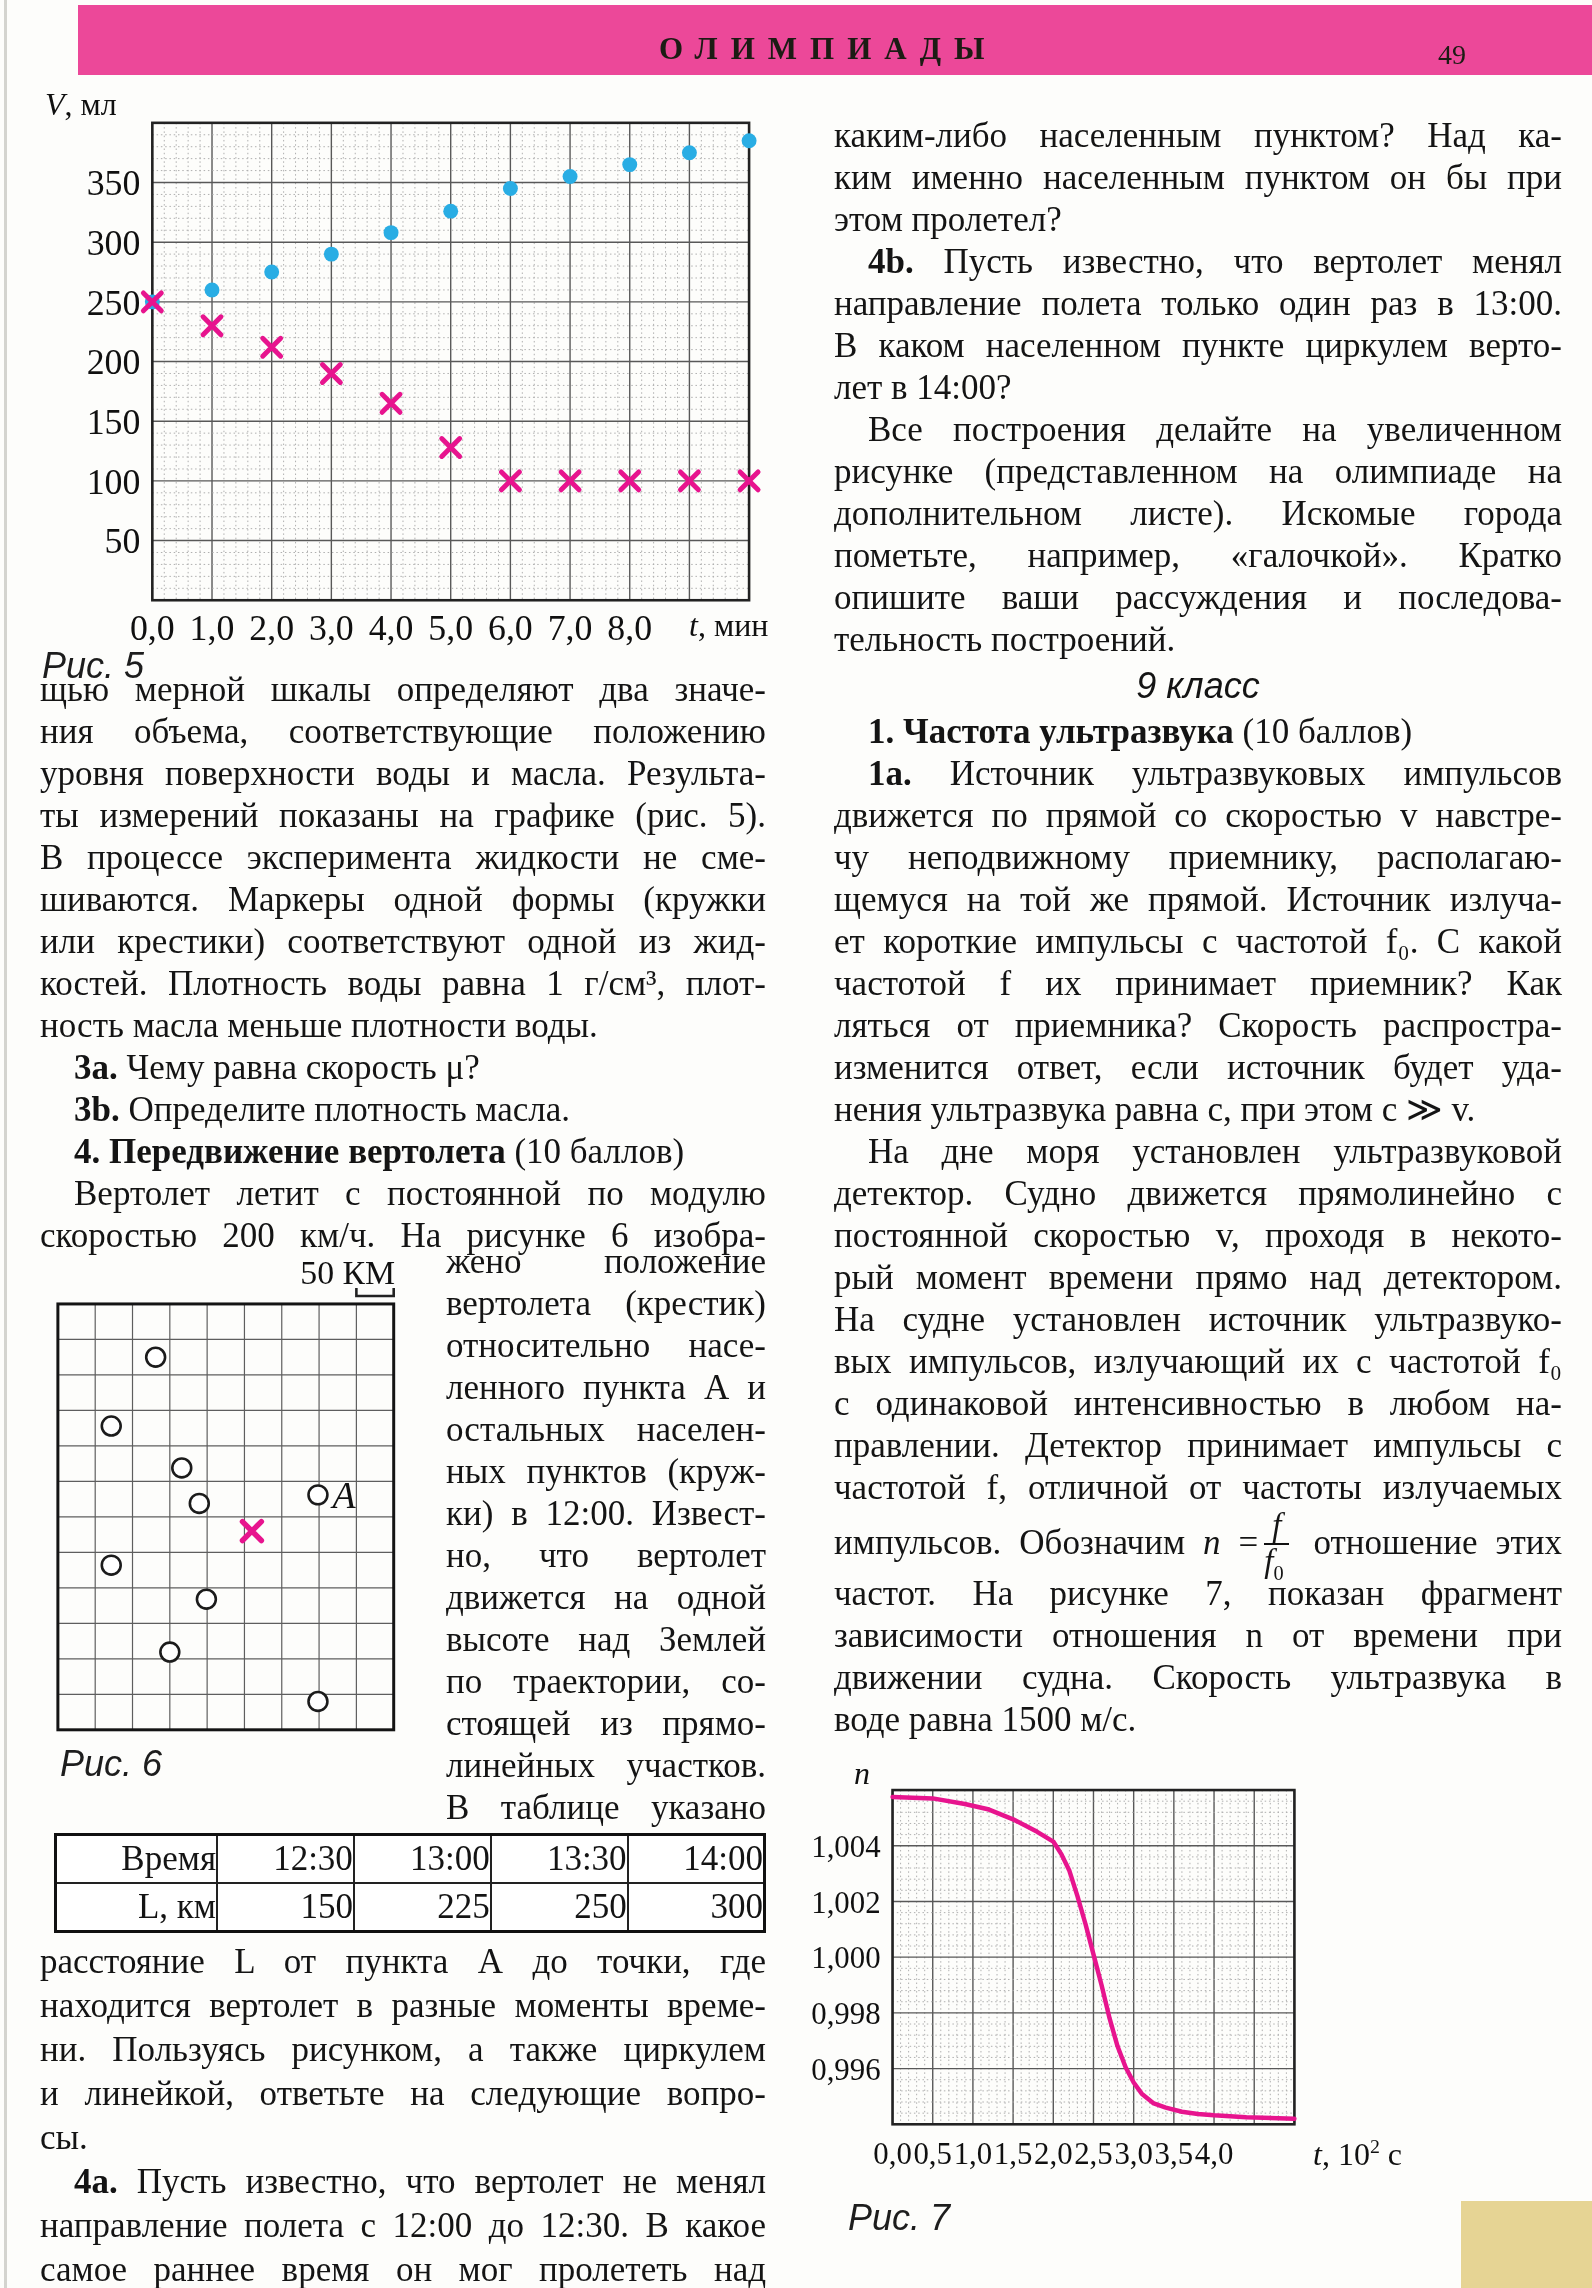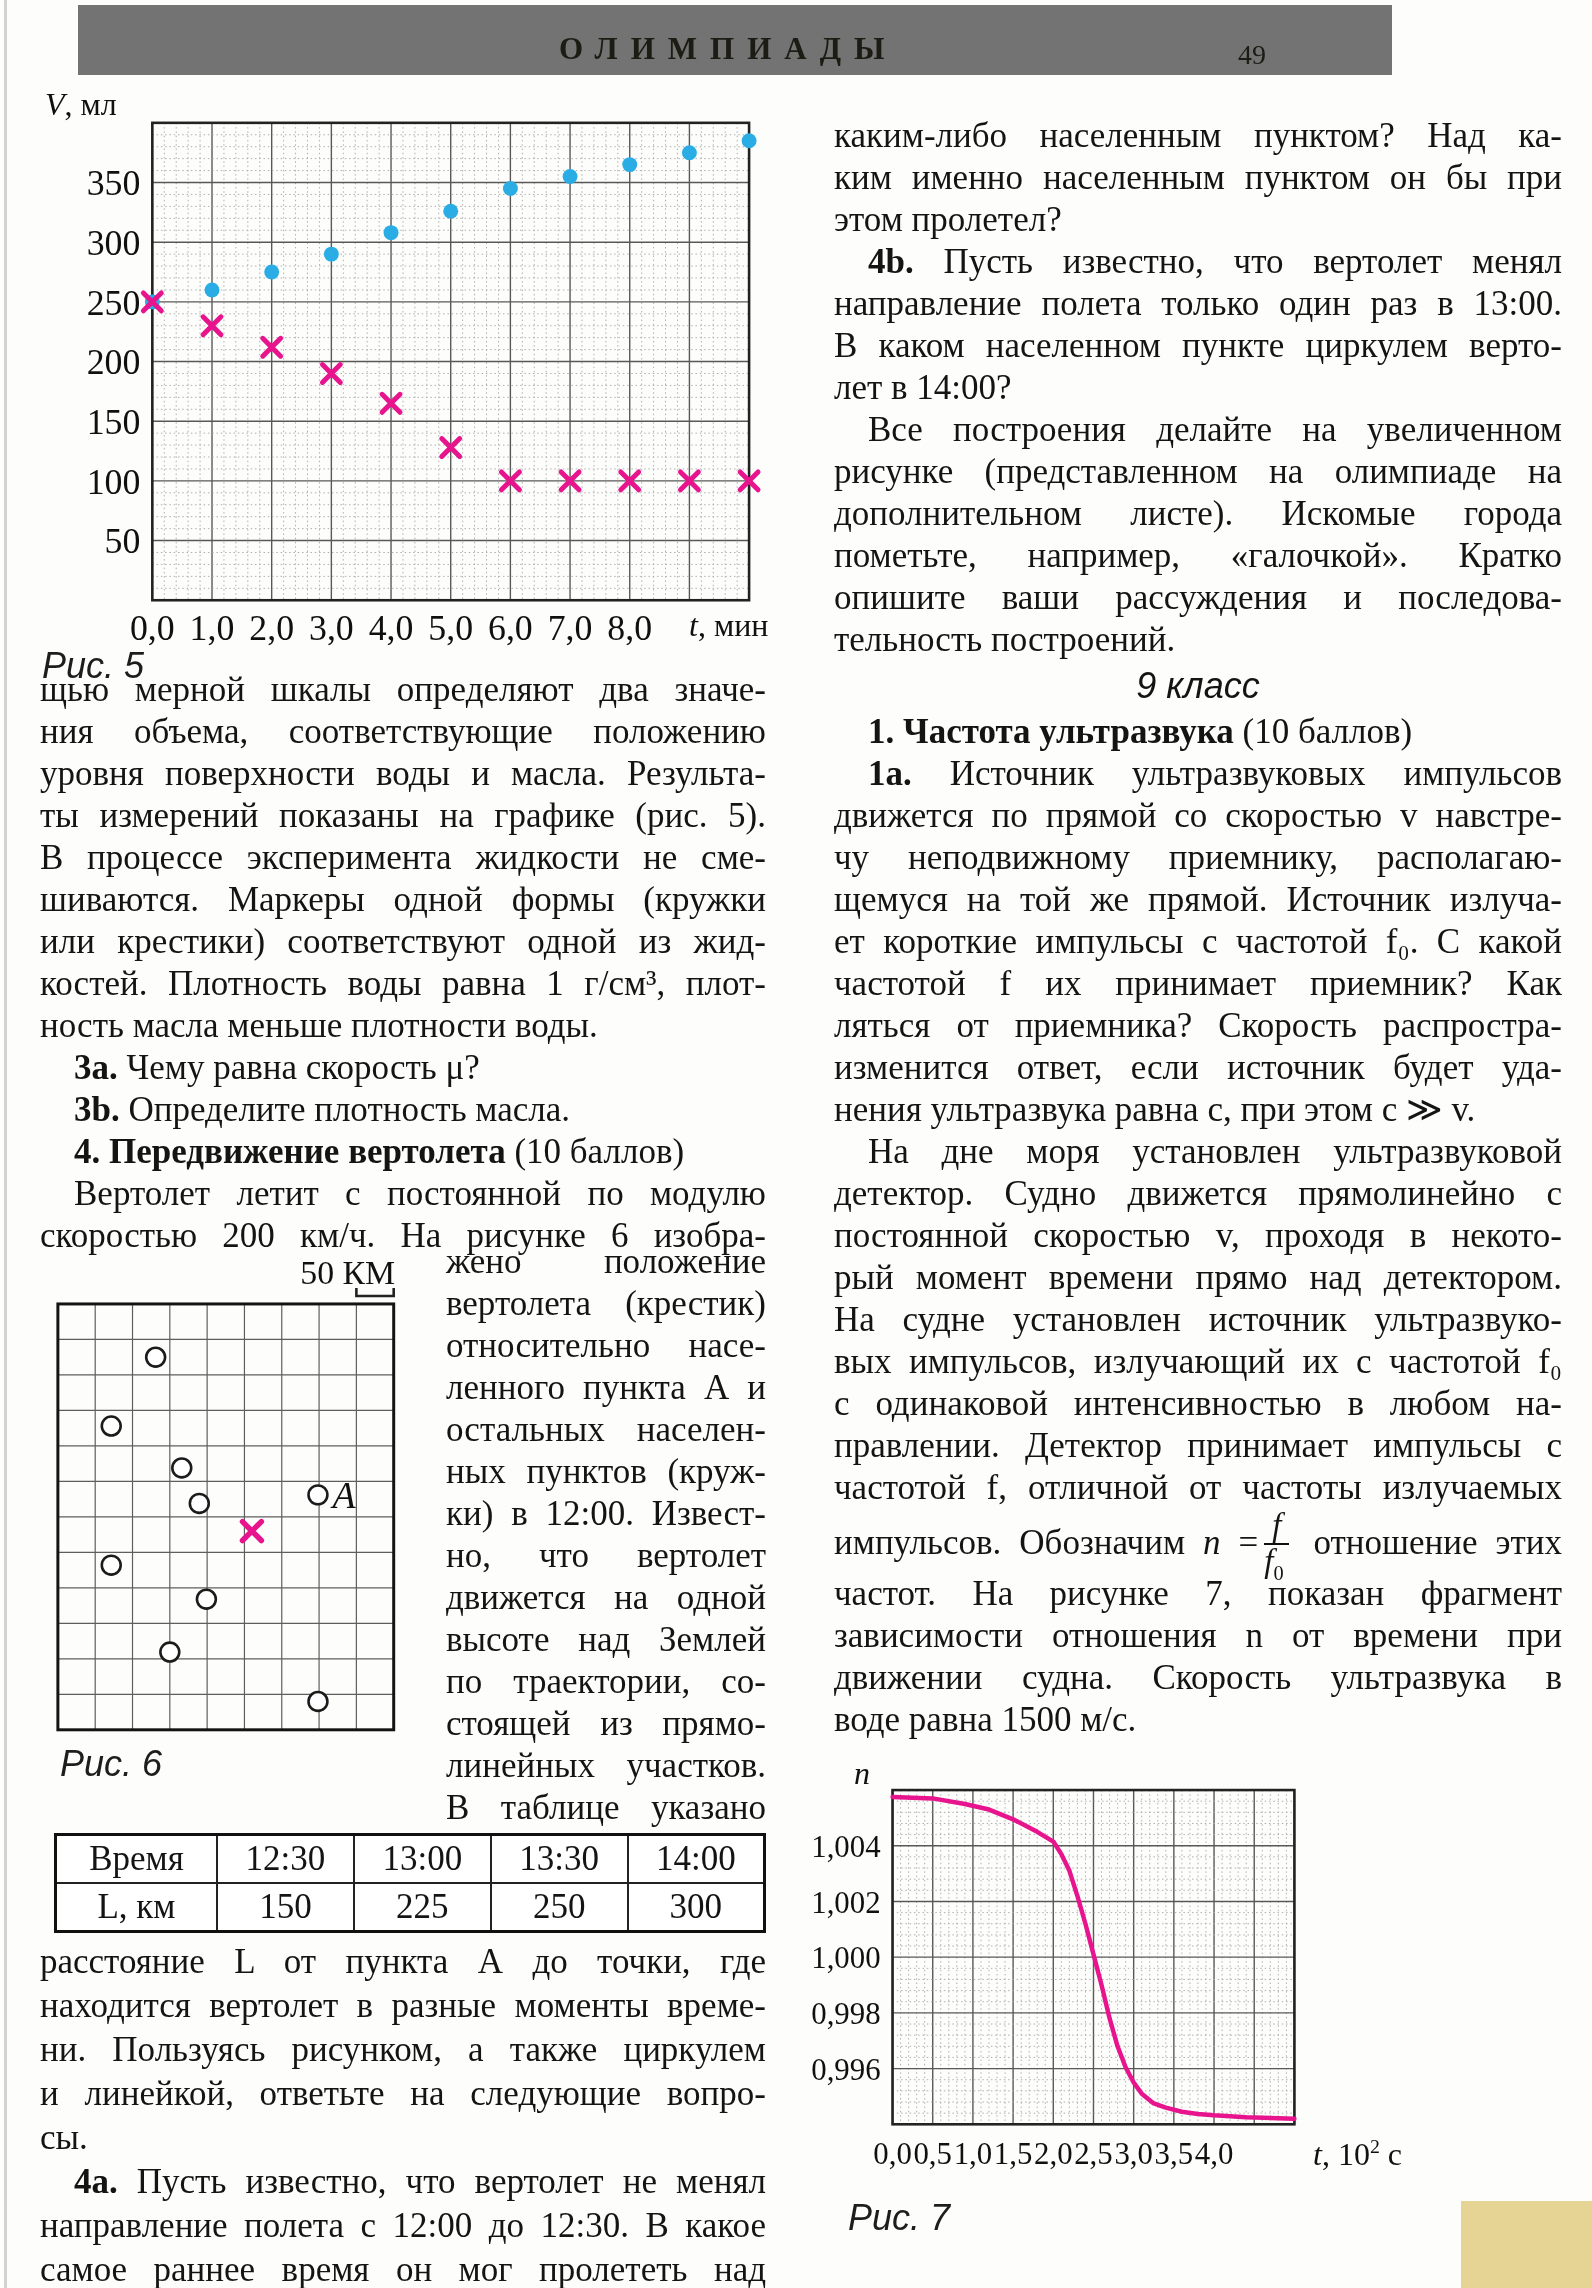--- a/index.html
+++ b/index.html
@@ -1,21 +1,21 @@
 <!DOCTYPE html>
 <html><head>
 <meta charset="utf-8">
 <style>
   html,body{margin:0;padding:0;background:#e9e9e9}
   .page{position:relative;width:1592px;height:2289px;margin:0 auto;background:#fdfdfb;
         overflow:hidden;font-family:"Liberation Serif","DejaVu Serif",serif;color:#141414}
   .abs{position:absolute}
   .edge{position:absolute;left:4px;top:0;width:3px;height:2289px;background:#d4d4cf}
   
-  .hdr{position:absolute;left:78px;top:5px;width:1314px;height:70px;background:#737373}
+  .hdr{position:absolute;left:78px;top:5px;width:1514px;height:70px;background:#ec4899}
   .hdr-title{position:absolute;left:50%;transform:translateX(-52%);bottom:8px;
              font-size:31px;font-weight:bold;letter-spacing:13px;color:#1c1c14;white-space:nowrap}
   .hdr-num{position:absolute;right:126px;bottom:4px;font-size:28px;color:#1c1c14}
   
   .col{position:absolute;font-size:35px;text-align:justify}
   .tline{text-align:justify;text-align-last:auto}
   .tline.j{text-align-last:justify}
   .tline.ind{text-indent:34px}
   .tline b{font-weight:bold}
   .sec-head{font-family:"Liberation Sans","DejaVu Sans",sans-serif;font-style:italic;
@@ -28,21 +28,21 @@
   
   .frac-line{line-height:64px;height:64px}
   .frac-line .sfrac{display:inline-flex;flex-direction:column;vertical-align:middle;
                     text-align:center;line-height:1.02;font-size:0.94em;margin:0 6px}
   .frac-line .num{border-bottom:2.5px solid #111;padding:0 8px}
   .frac-line .dsub{font-size:0.62em;vertical-align:sub}
   .nowrap{white-space:nowrap}
   
   #tbl{position:absolute;left:54px;top:1833px;border-collapse:collapse;border:3.5px solid #111;
        table-layout:fixed;width:712px;font-size:35px;background:#fff}
-  #tbl td{border:2px solid #222;height:46px;text-align:center;vertical-align:middle;padding:0}
+  #tbl td{border:2px solid #222;height:46px;text-align:right;vertical-align:middle;padding:0}
   #tbl td.c0{width:159px}
   
   .tick{font-family:"Liberation Serif","DejaVu Serif",serif;fill:#101010}
   .gmin{stroke:#aeaeae;stroke-width:1;stroke-dasharray:1.5 2.8}
   .gmaj{stroke:#585858;stroke-width:1.4}
   .gbord{fill:none;stroke:#222;stroke-width:2.6}
   .curve{fill:none;stroke-width:4.5;stroke-linecap:round;stroke-linejoin:round}
   .mline{stroke:#5e5e5e;stroke-width:1.2}
   .mbord{fill:none;stroke:#141414;stroke-width:3}
   .town{fill:#fff;stroke:#1b1b1b;stroke-width:2.6}

